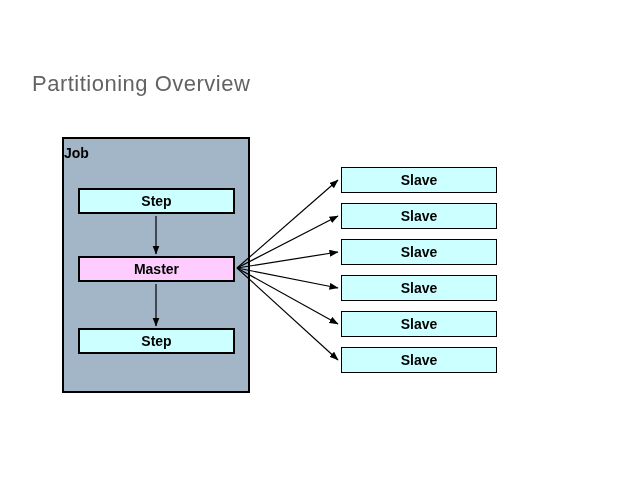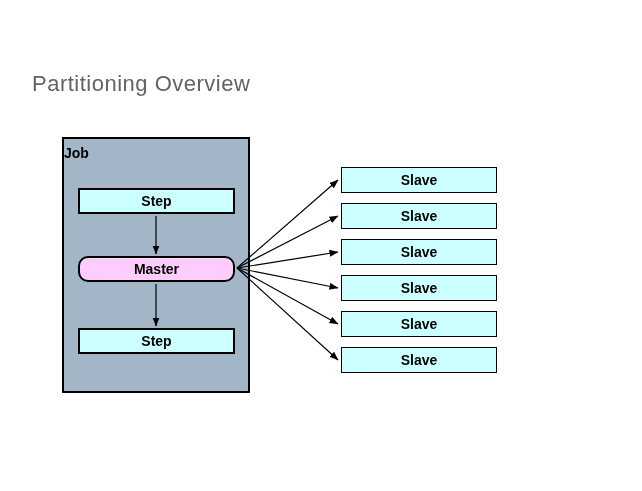--- a/index.html
+++ b/index.html
@@ -50,21 +50,21 @@
     border:2px solid var(--outline);
     display:flex;
     align-items:center;
     justify-content:center;
     font-size:14px;
     font-weight:700;
     color:#000000;
     z-index:2;
   }
   .node.step{background:var(--step-fill);}
-  .node.master{background:var(--master-fill);border-radius:10px;}
+  .node.master{background:var(--master-fill);}
   .node.slave{
     background:var(--step-fill);
     left:341px;
     width:156px;
     border-width:1.5px;
   }
   .arrows{
     position:absolute;
     left:0;top:0;
     width:642px;height:491px;

